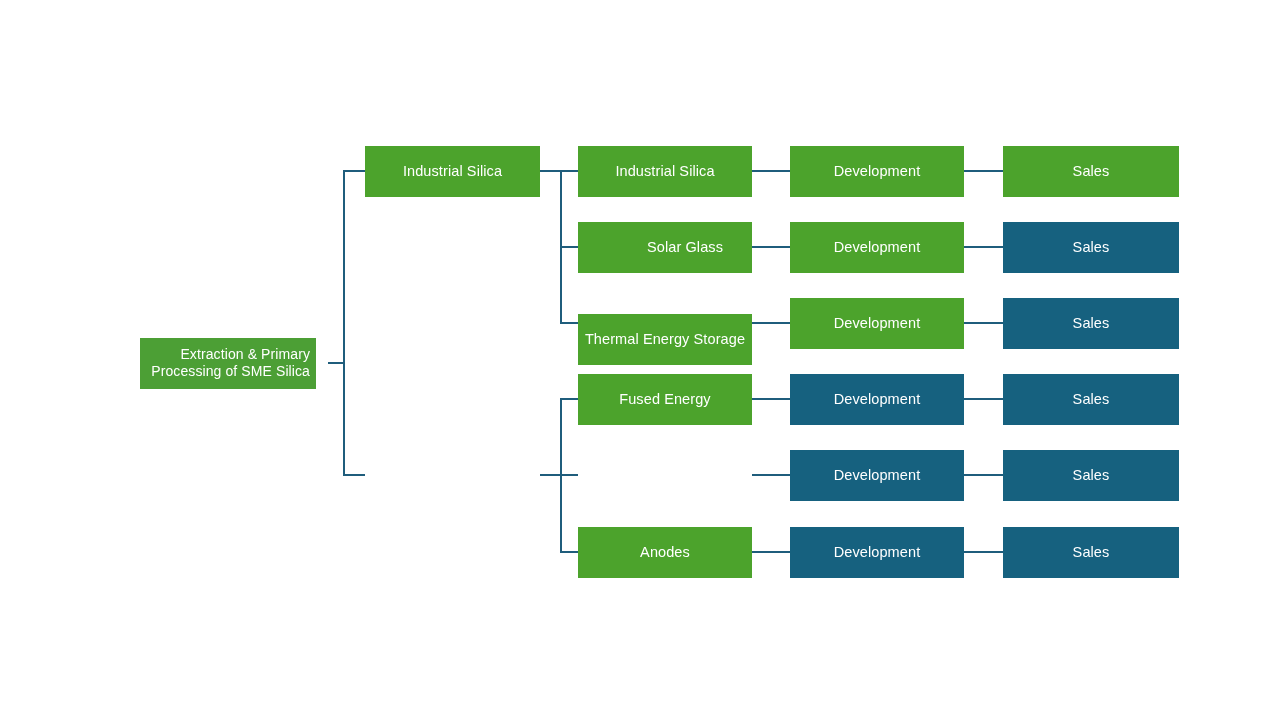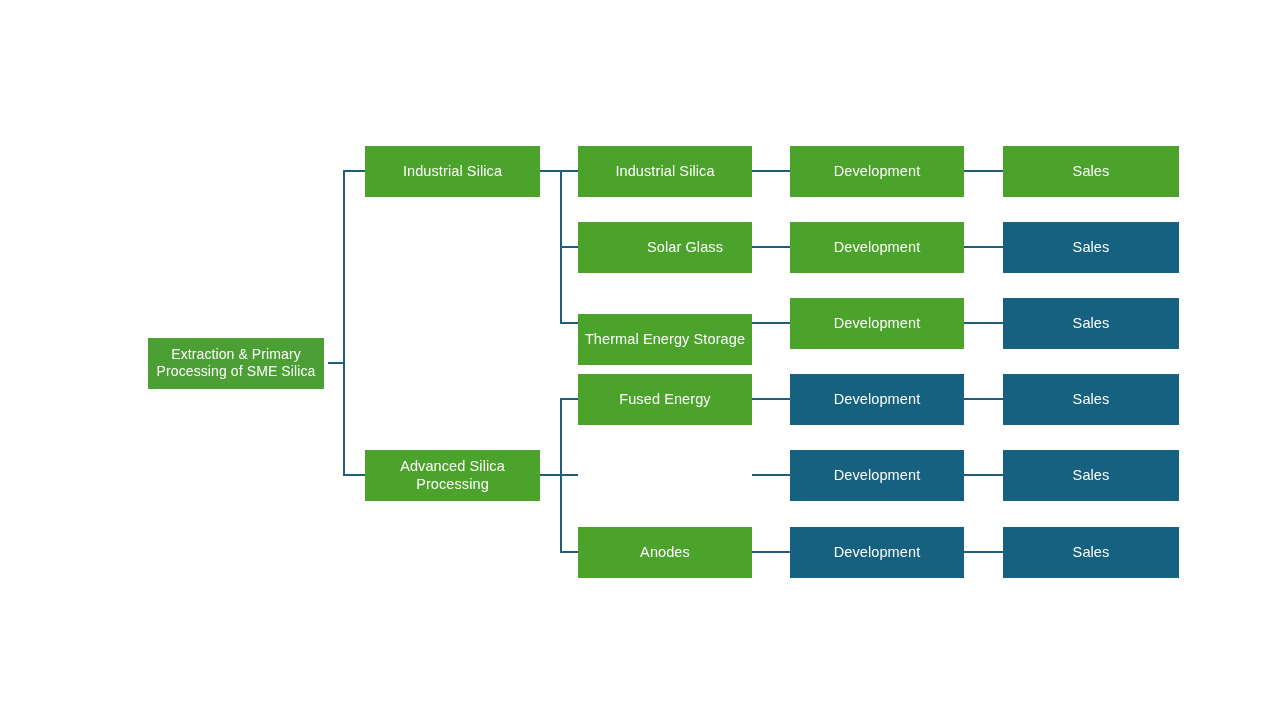--- a/index.html
+++ b/index.html
@@ -18,21 +18,21 @@
     width: 1280px;
     height: 720px;
     background: #ffffff;
   }
   .node {
     position: absolute;
     box-sizing: border-box;
     display: flex;
     align-items: center;
     justify-content: center;
-    text-align: center;
+    text-align: right;
     color: #ffffff;
     font-size: 14.5px;
     line-height: 1.25;
     letter-spacing: 0.1px;
     padding: 2px 6px;
     -webkit-font-smoothing: antialiased;
   }
   .node.green { background: #4CA32C; }
   .node.blue  { background: #16617F; }
   .node.root  { background: #4C9F35; font-size: 14px; }
@@ -41,21 +41,21 @@
     position: absolute;
     background: #1F5D7C;
   }
   .conn.h { height: 2px; }
   .conn.v { width: 2px; }
 </style>
 </head>
 <body>
 
 <div id="canvas">
-    <div class="node root" style="left: 148px; top: 337.5px; width: 176px; height: 51px;">Extraction &amp; Primary Processing of SME Silica</div>
+    <div class="node root" style="left: 140px; top: 337.5px; width: 176px; height: 51px;">Extraction &amp; Primary Processing of SME Silica</div>
     <div class="conn h" style="left: 328px; top: 362px; width: 17px;"></div>
     <div class="conn v" style="left: 343px; top: 170px; height: 306px;"></div>
     <div class="conn h" style="left: 343px; top: 170px; width: 22px;"></div>
     <div class="node green" style="left: 365px; top: 145.5px; width: 175px; height: 51px;">Industrial Silica</div>
     <div class="conn h" style="left: 540px; top: 170px; width: 22px;"></div>
     <div class="conn v" style="left: 560px; top: 170px; height: 154px;"></div>
     <div class="conn h" style="left: 560px; top: 170px; width: 18px;"></div>
     <div class="node green" style="left: 578px; top: 145.5px; width: 174px; height: 51px;">Industrial Silica</div>
     <div class="conn h" style="left: 752px; top: 170px; width: 38px;"></div>
     <div class="node green" style="left: 790px; top: 145.5px; width: 174px; height: 51px;">Development</div>
@@ -67,21 +67,20 @@
     <div class="node green" style="left: 790px; top: 221.5px; width: 174px; height: 51px;">Development</div>
     <div class="conn h" style="left: 964px; top: 246px; width: 39px;"></div>
     <div class="node blue" style="left: 1003px; top: 221.5px; width: 176px; height: 51px;">Sales</div>
     <div class="conn h" style="left: 560px; top: 322px; width: 18px;"></div>
     <div class="node green" style="left: 578px; top: 314px; width: 174px; height: 51px;">Thermal Energy Storage</div>
     <div class="conn h" style="left: 752px; top: 322px; width: 38px;"></div>
     <div class="node green" style="left: 790px; top: 297.5px; width: 174px; height: 51px;">Development</div>
     <div class="conn h" style="left: 964px; top: 322px; width: 39px;"></div>
     <div class="node blue" style="left: 1003px; top: 297.5px; width: 176px; height: 51px;">Sales</div>
     <div class="conn h" style="left: 343px; top: 474px; width: 22px;"></div>
-    <div class="node green" style="left: 365px; top: 449.5px; width: 175px; height: 51px;">Advanced Silica Processing</div>
     <div class="conn h" style="left: 540px; top: 474px; width: 22px;"></div>
     <div class="conn v" style="left: 560px; top: 398px; height: 155px;"></div>
     <div class="conn h" style="left: 560px; top: 398px; width: 18px;"></div>
     <div class="node green" style="left: 578px; top: 373.5px; width: 174px; height: 51px;">Fused Energy</div>
     <div class="conn h" style="left: 752px; top: 398px; width: 38px;"></div>
     <div class="node blue" style="left: 790px; top: 373.5px; width: 174px; height: 51px;">Development</div>
     <div class="conn h" style="left: 964px; top: 398px; width: 39px;"></div>
     <div class="node blue" style="left: 1003px; top: 373.5px; width: 176px; height: 51px;">Sales</div>
     <div class="conn h" style="left: 560px; top: 474px; width: 18px;"></div>
     <div class="conn h" style="left: 752px; top: 474px; width: 38px;"></div>

